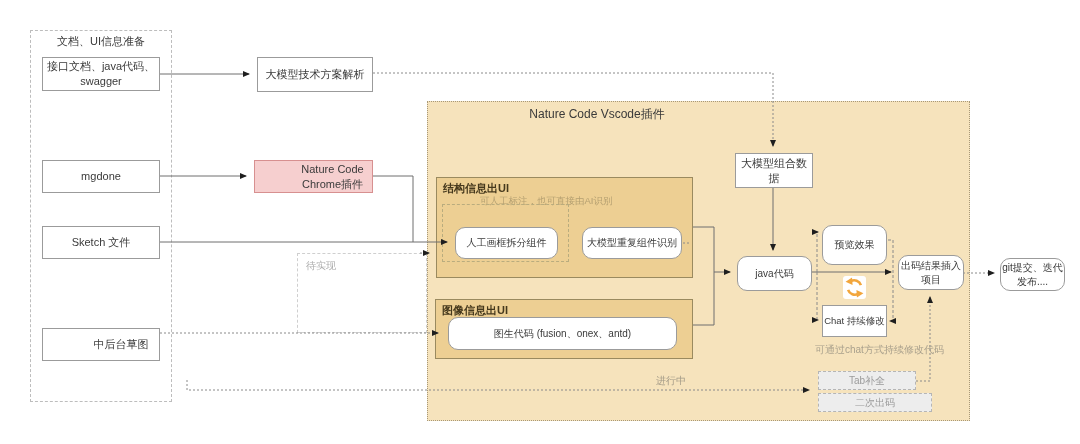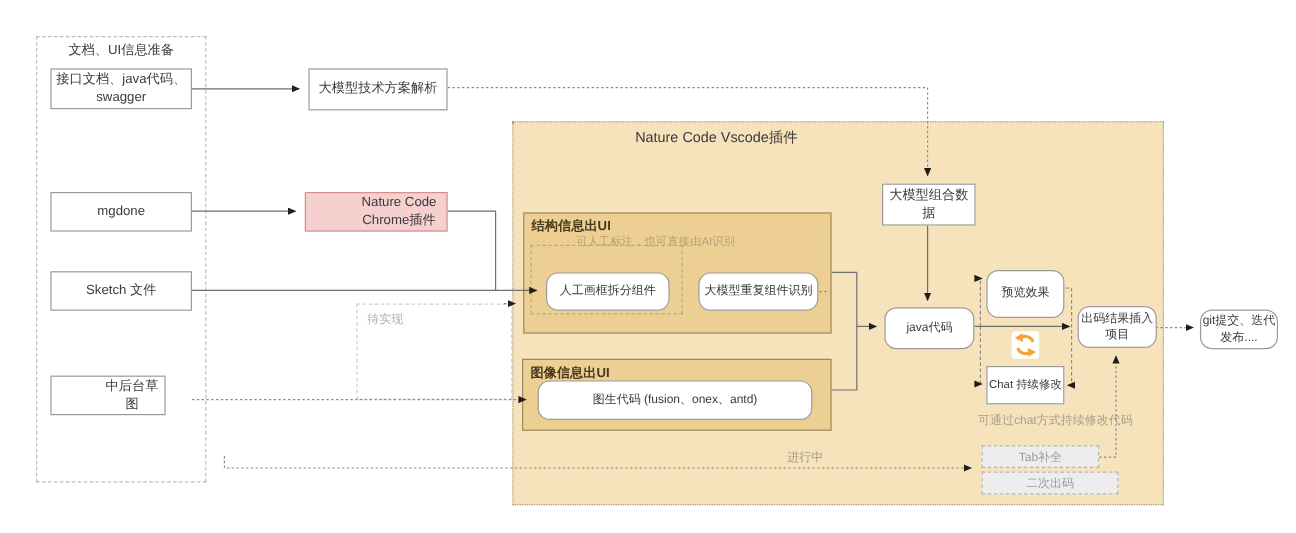--- a/index.html
+++ b/index.html
@@ -41,21 +41,21 @@
 
 <div id="canvas">
 
   <div class="abs container-dashed" style="left:30px;top:30px;width:142px;height:372px;"></div>
   <div class="group-title" style="left:30px;top:34px;width:142px;">文档、UI信息准备</div>
 
   <div class="box" style="left:42px;top:57px;width:118px;height:34px;">接口文档、java代码、
 swagger</div>
   <div class="box" style="left:42px;top:160px;width:118px;height:33px;">mgdone</div>
   <div class="box" style="left:42px;top:226px;width:118px;height:33px;">Sketch 文件</div>
-  <div class="box" style="left:42px;top:313px;width:96px;height:33px;padding-left:40px;">中后台草图</div>
+  <div class="box" style="left:42px;top:328px;width:118px;height:33px;padding-left:40px;">中后台草图</div>
 
   <div class="box" style="left:257px;top:57px;width:116px;height:35px;">大模型技术方案解析</div>
 
   <div class="box pink" style="left:254px;top:160px;width:119px;height:33px;">Nature Code Chrome插件</div>
 
   <div class="abs dash-rect-light" style="left:297px;top:253px;width:130px;height:80px;"></div>
   <div class="ghost" style="left:306px;top:259px;">待实现</div>
 
   <div class="abs tan-outer" style="left:427px;top:101px;width:543px;height:320px;"></div>
   <div class="group-title" style="left:427px;top:106px;width:340px;font-size:12px;z-index:2;">Nature Code Vscode插件</div>

